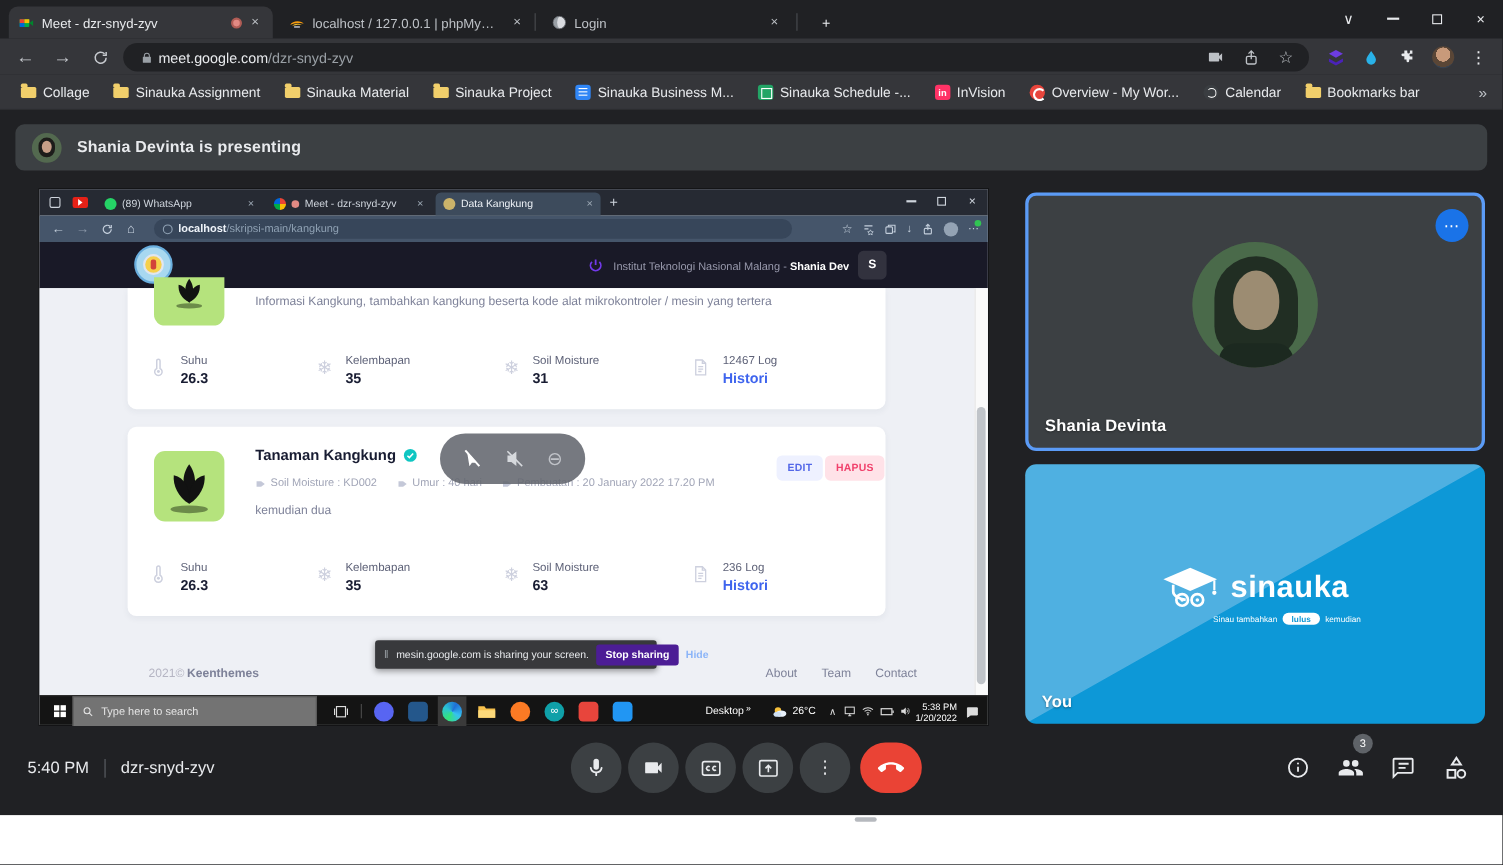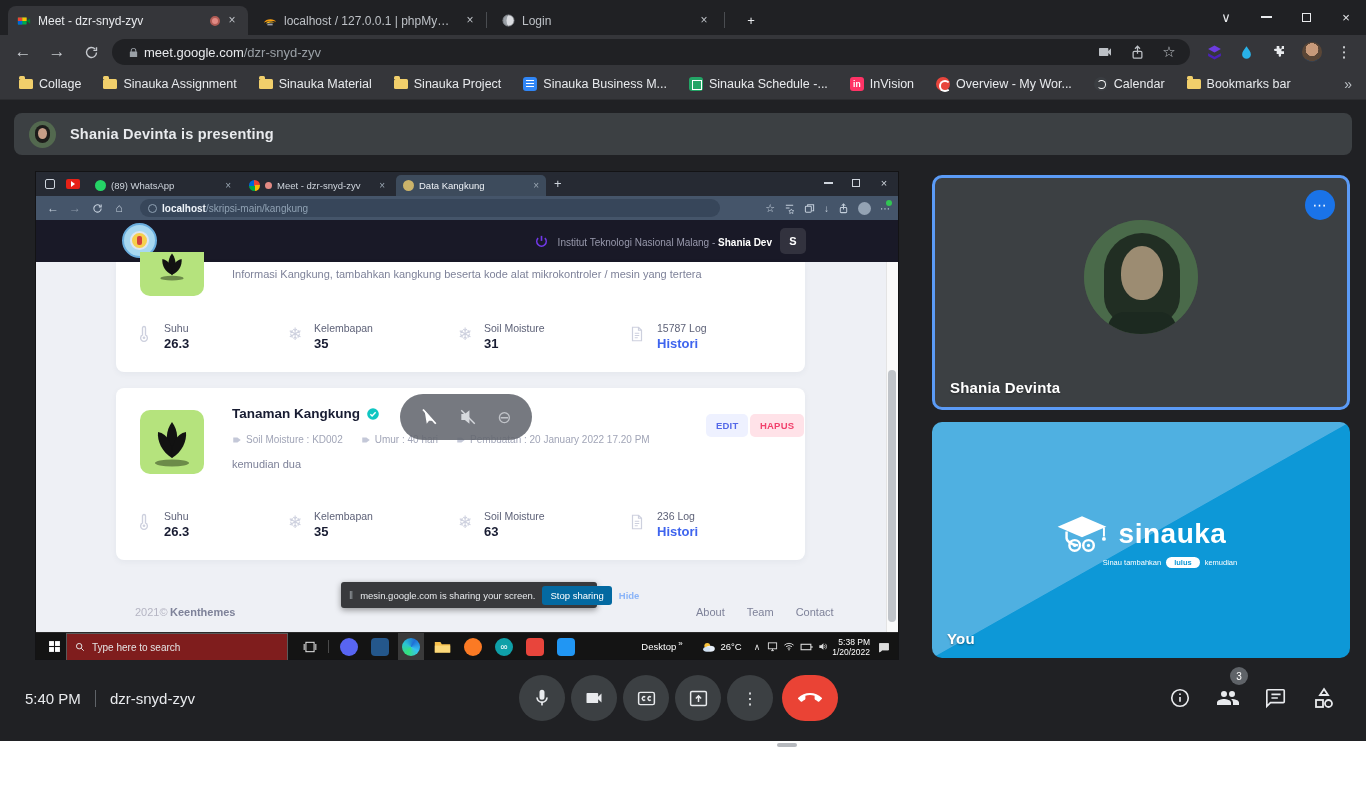--- a/index.html
+++ b/index.html
@@ -73,31 +73,31 @@
 .stats{position:absolute;left:0;right:0}
 .stat{position:absolute;display:flex;align-items:flex-start;gap:9px}
 .stat-ic{width:20px;height:20px;color:#cdd0de;font-size:17px;line-height:20px;text-align:center;margin-top:3px}
 .stat-l{font-size:10.5px;color:#5e6278;margin-bottom:2px}
 .stat-v{font-size:13px;font-weight:bold;color:#181c32}
 .stat-v.link{color:#3e64ee}
 .leafsvg{position:absolute;left:0;top:0;width:100%;height:100%}
 .overlay{position:absolute;left:364px;top:132px;width:132px;height:46px;border-radius:26px;background:rgba(99,103,110,.88);display:flex;align-items:center;justify-content:space-evenly;z-index:5}
 .toast{position:absolute;left:305px;top:320px;width:256px;height:26px;background:#38393c;border-radius:3px;display:flex;align-items:center;gap:7px;padding:0 8px;z-index:6;box-shadow:0 2px 6px rgba(0,0,0,.4)}
 .toast-txt{color:#e8eaed;font-size:9.5px;white-space:nowrap}
-.toast-btn{background:#0369a1;color:#fff;font-size:9.5px;font-weight:normal;padding:4px 8px;border-radius:3px;white-space:nowrap}
+.toast-btn{background:#4c1d95;color:#fff;font-size:9.5px;font-weight:bold;padding:4px 8px;border-radius:3px;white-space:nowrap}
 .toast-link{color:#8ab4f8;font-size:9.5px;font-weight:bold;}
 .grip{color:#9aa0a6;font-size:10px}
 .in-footer{position:absolute;top:344px;left:0;right:0;height:24px;font-size:11px}
 .f-links{position:absolute;display:flex;gap:22px;color:#7e8299}
 .scrolltrack{position:absolute;left:850px;top:0;width:12px;height:370px;background:#fafafa;border-left:1px solid #e4e4e4}
 .scrollthumb{position:absolute;left:852px;top:108px;width:8px;height:252px;background:#c0c4c9;border-radius:4px}
 
 .in-task{position:absolute;top:460px;left:0;right:0;height:27px;background:#141414;border-top:1px solid #2a2a2a}
 .tk{position:absolute;top:0;height:27px;display:flex;align-items:center;justify-content:center}
-.tk-search{left:30px;width:222px;background:#7f1d1d;border:1px solid #5a5a5a;border-bottom:none;color:#e4e4e4;font-size:10px;justify-content:flex-start;gap:7px;padding-left:8px}
+.tk-search{left:30px;width:222px;background:#737373;border:1px solid #5a5a5a;border-bottom:none;color:#e4e4e4;font-size:10px;justify-content:flex-start;gap:7px;padding-left:8px}
 .appic{width:18px;height:18px;border-radius:4px}
 .tk-time{flex-direction:column;font-size:8.5px;color:#fff;line-height:10px;align-items:flex-end}
 
 .tile{position:absolute;left:932px;width:418px;border-radius:10px;overflow:hidden}
 .tile1{top:75px;height:235px;background:#3c4043;border:3px solid #5b9bf6}
 .tile2{top:322px;height:236px;background:linear-gradient(to bottom right,#4fb0e1 49.9%,#0d98d7 50.1%)}
 .tile-name{position:absolute;left:15px;bottom:11px;color:#fff;font-size:15px;font-weight:bold;letter-spacing:.2px;text-shadow:0 1px 2px rgba(0,0,0,.4)}
 .tile-menu{position:absolute;right:12px;top:12px;width:30px;height:30px;border-radius:50%;background:#1a73e8;color:#fff;display:flex;align-items:center;justify-content:center;font-size:14px;letter-spacing:1px}
 .portrait{position:absolute;left:149px;top:42px;width:114px;height:114px;border-radius:50%;overflow:hidden;background:#557050}
 .portrait .hair{position:absolute;left:20px;top:13px;width:76px;height:92px;background:#1d1c1a;border-radius:40px 40px 30px 30px}
@@ -410,21 +410,21 @@
           </div>
           <div class="stat" style="left:512px">
             <span class="stat-ic">
                 <svg width="18" height="18" viewBox="0 0 24 24" fill="none" stroke="#cdd0de" stroke-width="1.6">
                   <path d="M6 3h8l4 4v14H6z"></path>
                   <path d="M14 3v4h4"></path>
                   <path d="M9 11h6M9 14h6M9 17h4"></path>
                 </svg>
               </span>
             <div>
-                <div class="stat-l">15787 Log</div>
+                <div class="stat-l">12467 Log</div>
                 <div class="stat-v link">Histori</div>
               </div>
           </div>
         </div>
       </div>
 
       <div class="card" style="top:126px;height:172px">
         <div class="thumb" style="left:24px;top:22px;width:64px;height:64px">
           <svg class="leafsvg" viewBox="0 0 64 64">
               <ellipse cx="32" cy="53" rx="17" ry="3.5" fill="rgba(20,30,10,.45)"></ellipse>

